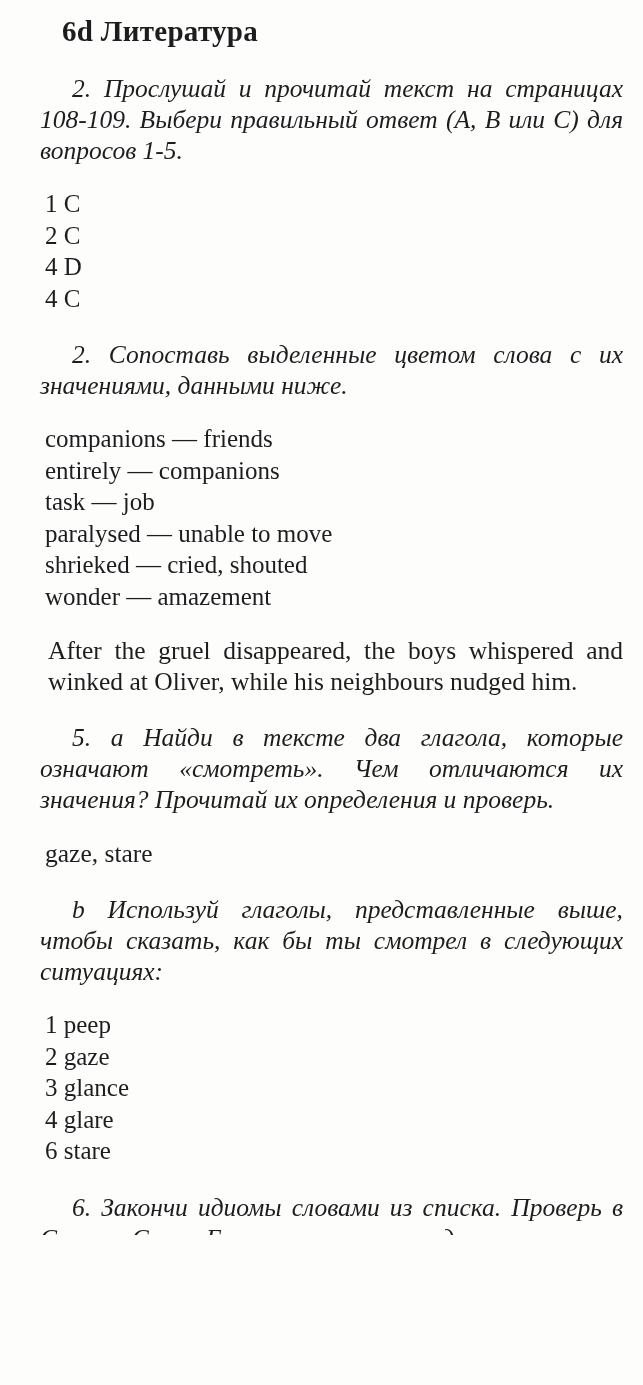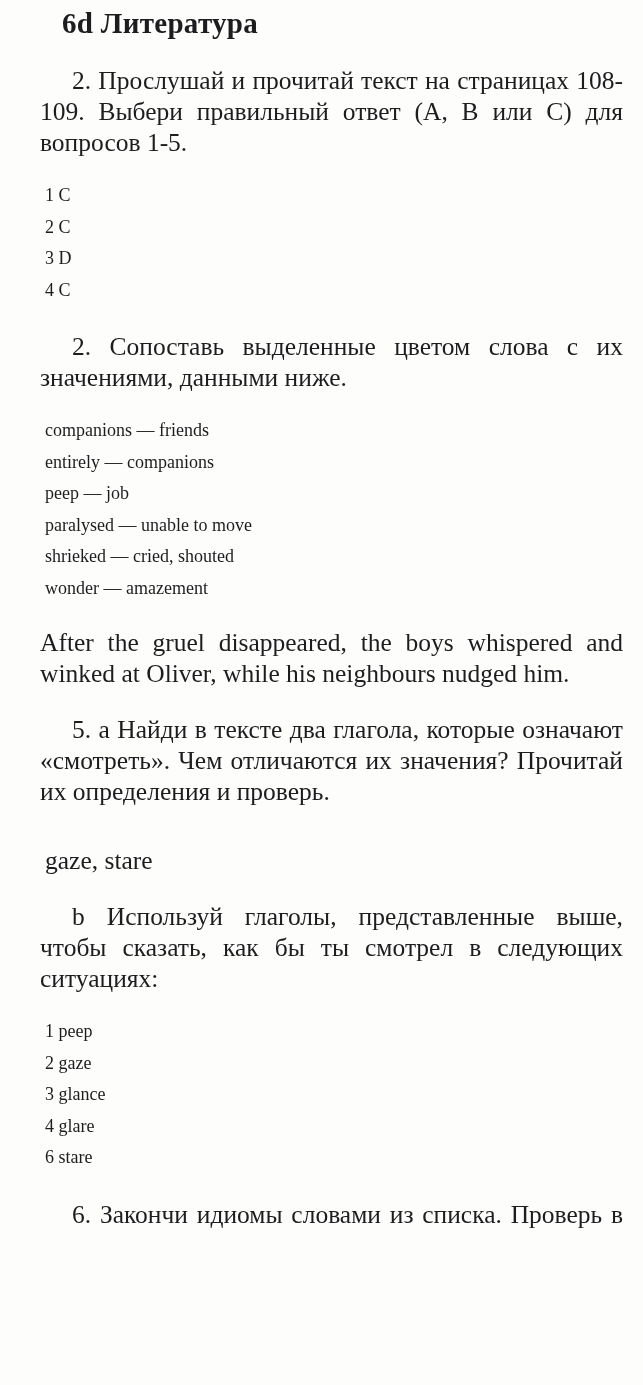--- a/index.html
+++ b/index.html
@@ -10,79 +10,80 @@
     width: 643px;
     height: 1385px;
     background: #fdfdfb;
     font-family: "Liberation Serif", "DejaVu Serif", serif;
     color: #1d1d20;
   }
   .page {
     box-sizing: border-box;
     width: 643px;
     height: 1235px;
-    padding: 4px 20px 8px 40px;
+    padding: 12px 20px 8px 40px;
     overflow: hidden;
   }
   .doc-title {
     font-weight: bold;
     font-size: 29px;
     line-height: 34px;
     margin: 2px 0 0 22px;
     letter-spacing: 0.3px;
   }
   .instruction {
+    font-style: italic;
     font-size: 25.5px;
     line-height: 31px;
     text-align: justify;
     text-indent: 32px;
     margin: 25px 0 0 0;
   }
   .answer-par {
     font-size: 25.5px;
     line-height: 31px;
     text-align: justify;
-    margin: 23px 0 0 0;
+    margin: 23px 0 0 8px;
   }
   .answer-line {
     font-size: 25.5px;
     line-height: 31px;
-    margin: 38px 0 0 5px;
+    margin: 23px 0 0 5px;
   }
   .answer-list {
     margin: 22px 0 0 5px;
-    font-size: 18px;
+    font-size: 25px;
     line-height: 31.5px;
   }
   .answer-item {
     white-space: pre;
   }
 </style>
 </head>
 <body>
 
 <div class="page">
 
   <div class="doc-title">6d Литература</div>
 
   <p class="instruction">2. Прослушай и прочитай текст на страницах 108-109. Выбери правильный ответ (А, В или С) для вопросов 1-5.</p>
 
   <div class="answer-list">
     <div class="answer-item">1 C</div>
     <div class="answer-item">2 C</div>
-    <div class="answer-item">3 D</div>
+    <div class="answer-item">4 D</div>
     <div class="answer-item">4 C</div>
   </div>
 
   <p class="instruction">2. Сопоставь выделенные цветом слова с их значениями, данными ниже.</p>
 
   <div class="answer-list">
     <div class="answer-item">companions — friends</div>
     <div class="answer-item">entirely — companions</div>
-    <div class="answer-item">peep — job</div>
+    <div class="answer-item">task — job</div>
     <div class="answer-item">paralysed — unable to move</div>
     <div class="answer-item">shrieked — cried, shouted</div>
     <div class="answer-item">wonder — amazement</div>
   </div>
 
 
   <p class="answer-par">After the gruel disappeared, the boys whispered and winked at Oliver, while his neighbours nudged him.</p>
 
   <p class="instruction">5. а Найди в тексте два глагола, которые означают «смотреть». Чем отличаются их значения? Прочитай их определения и проверь.</p>
 

